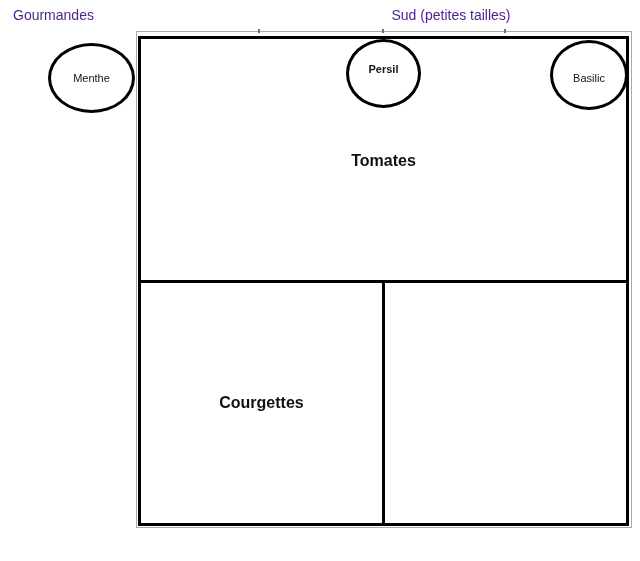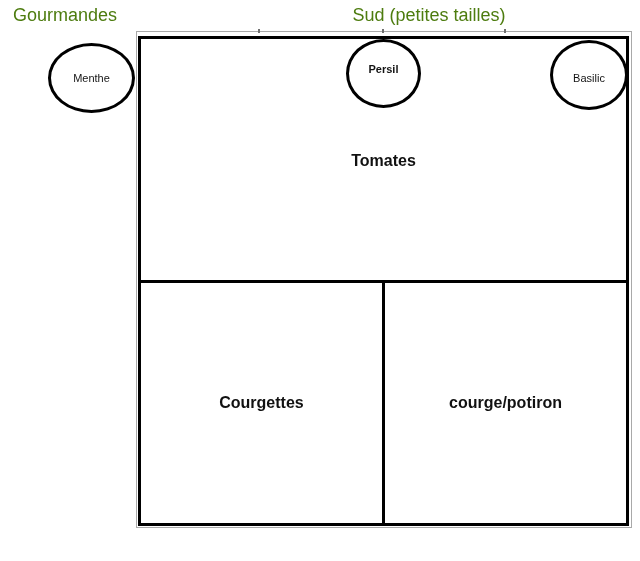--- a/index.html
+++ b/index.html
@@ -15,27 +15,27 @@
     font-family: "Liberation Sans", sans-serif;
     color: #141414;
   }
   .canvas {
     position: absolute;
     left: 0; top: 0;
     width: 640px; height: 561px;
   }
   .orient-label {
     position: absolute;
-    font-size: 18px;
+    font-size: 14px;
     line-height: 22px;
     white-space: nowrap;
-    color: #4d7c0f;
+    color: #4c1d95;
   }
   #lbl-gourmandes { left: 13px; top: 4px; }
-  #lbl-sud  { left: 429px; top: 4px;  transform: translateX(-50%); }
+  #lbl-sud  { left: 451px; top: 4px;  transform: translateX(-50%); }
   #lbl-nord { left: 451px; top: 534px; transform: translateX(-50%); }
 
   
   .guide-rect {
     position: absolute;
     left: 136px; top: 31px;
     width: 496px; height: 497px;
     border: 1px solid #a9a9a9;
     box-sizing: border-box;
   }
@@ -116,21 +116,20 @@
   <div class="guide-tick" id="tick-q3"></div>
 
   <div class="bed-outline">
     <div class="divider-h"></div>
     <div class="divider-v"></div>
 
     <div class="bed-label" id="bed-courgettes-label">Courgettes</div>
 
     <div class="bed-label" id="bed-tomates-label">Tomates</div>
 
-    <div class="bed-label" id="bed-courge-label">courge/potiron</div>
   </div>
 
   <div class="pot" id="pot-menthe">
     <span>Menthe</span>
   </div>
 
   <div class="pot" id="pot-persil">
     <span>Persil</span>
   </div>
 

